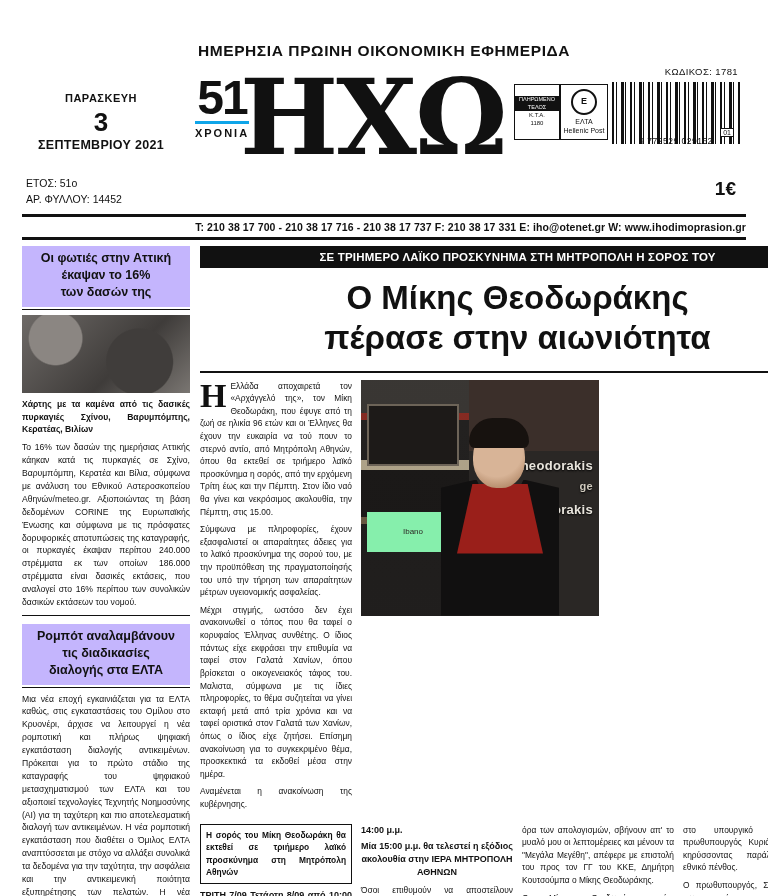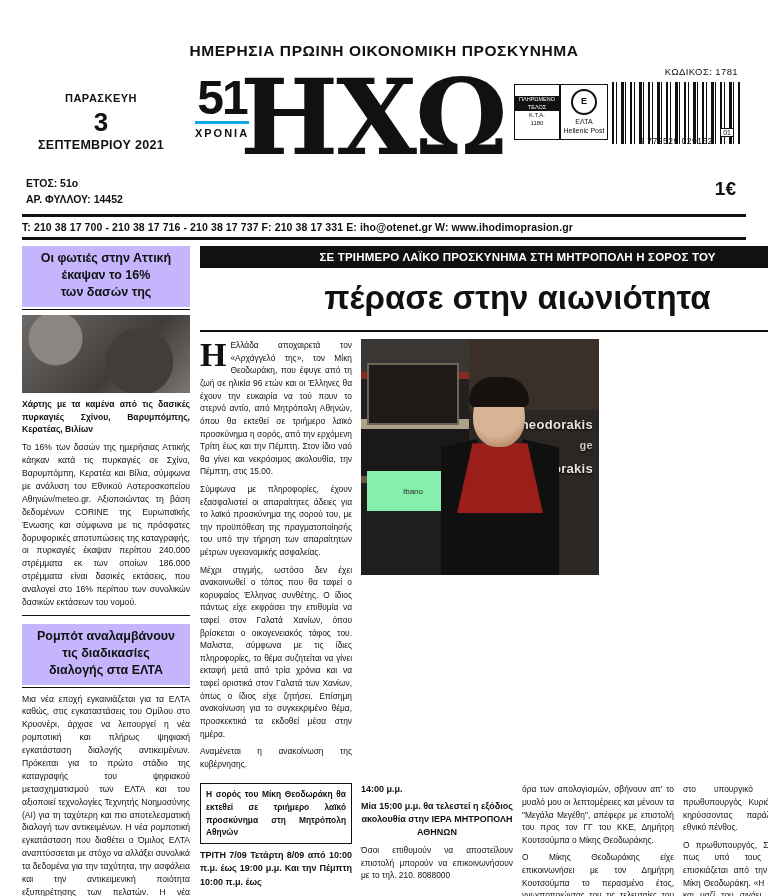--- a/index.html
+++ b/index.html
@@ -31,21 +31,21 @@
   }
   .left-date{
     position:absolute;left:4px;top:92px;width:150px;text-align:center;
     font-family:"Liberation Sans", sans-serif;color:#111;
   }
   .left-date .d1{font-size:11px;font-weight:bold;letter-spacing:.5px;}
   .left-date .d2{font-size:26px;font-weight:bold;line-height:1.15;margin-top:4px;}
   .left-date .d3{font-size:12.5px;font-weight:bold;letter-spacing:.3px;}
   .left-meta{
     position:absolute;left:4px;top:176px;
-    font-family:"Liberation Sans", sans-serif;font-size:10.5px;font-weight:bold;line-height:1.5;
+    font-family:"Liberation Sans", sans-serif;font-size:10.5px;font-weight:normal;line-height:1.5;
   }
 
   .logo-wrap{position:absolute;left:150px;top:74px;width:390px;height:120px;}
   .badge51{
     position:absolute;left:8px;top:2px;width:84px;text-align:center;
     font-family:"Liberation Sans", sans-serif;
   }
   .badge51 .num{
     font-size:48px;font-weight:bold;color:#111;line-height:.9;letter-spacing:-2px;
     border-bottom:3px solid #0ea5e9;display:inline-block;padding:0 2px 2px;
@@ -90,21 +90,21 @@
     font-family:"Liberation Sans", sans-serif;font-size:6px;text-align:center;line-height:1.35;
   }
   .ktx .k1{background:#111;color:#fff;width:100%;text-align:center;font-size:5.5px;}
 
   .price{
     position:absolute;right:10px;top:178px;
     font-family:"Liberation Sans", sans-serif;font-size:19px;font-weight:bold;
   }
   .rule-thick{border-top:3px solid #111;margin-top:2px;}
   .contact{
-    text-align:left;font-family:"Liberation Sans", sans-serif;
+    text-align:right;font-family:"Liberation Sans", sans-serif;
     font-size:10.5px;font-weight:bold;letter-spacing:.1px;padding:4px 0 4px;
   }
   .rule-thick2{border-top:3px solid #111;}
 
   
   .content{display:flex;gap:10px;margin-top:6px;}
   .col-left{width:168px;flex:none;}
   .col-main{flex:1;}
 
   .side-box{border-bottom:1px solid #111;padding-bottom:6px;margin-bottom:8px;}
@@ -198,21 +198,21 @@
   .box-note{border:1px solid #111;padding:4px 5px;font-weight:bold;font-size:8.4px;line-height:1.5;margin-bottom:5px;}
   .time-head{font-weight:bold;font-size:9px;margin-bottom:3px;}
   .center-head{font-weight:bold;text-align:center;font-size:9px;line-height:1.45;margin:0 0 5px;}
 </style>
 </head>
 <body>
 
 <div class="page">
 
   <div class="masthead">
-    <div class="top-strap">ΗΜΕΡΗΣΙΑ ΠΡΩΙΝΗ ΟΙΚΟΝΟΜΙΚΗ ΠΡΟΣΚΥΝΗΜΑ</div>
+    <div class="top-strap">ΗΜΕΡΗΣΙΑ ΠΡΩΙΝΗ ΟΙΚΟΝΟΜΙΚΗ ΕΦΗΜΕΡΙΔΑ</div>
     <div class="code-line">ΚΩΔΙΚΟΣ: 1781</div>
 
     <div class="left-date">
       <div class="d1">ΠΑΡΑΣΚΕΥΗ</div>
       <div class="d2">3</div>
       <div class="d3">ΣΕΠΤΕΜΒΡΙΟΥ 2021</div>
     </div>
 
     <div class="left-meta">
       <div>ΕΤΟΣ: 51ο</div>
@@ -277,20 +277,21 @@
         <div class="side-text">Μια νέα εποχή εγκαινιάζεται για τα ΕΛΤΑ καθώς, στις εγκαταστάσεις του Ομίλου στο Κρυονέρι, άρχισε να λειτουργεί η νέα ρομποτική και πλήρως ψηφιακή εγκατάσταση διαλογής αντικειμένων. Πρόκειται για το πρώτο στάδιο της καταγραφής του ψηφιακού μετασχηματισμού των ΕΛΤΑ και του αξιοποιεί τεχνολογίες Τεχνητής Νοημοσύνης (AI) για τη ταχύτερη και πιο αποτελεσματική διαλογή των αντικειμένων. Η νέα ρομποτική εγκατάσταση που διαθέτει ο Όμιλος ΕΛΤΑ αναπτύσσεται με στόχο να αλλάξει συνολικά τα δεδομένα για την ταχύτητα, την ασφάλεια και την αντικειμενική ποιότητα εξυπηρέτησης των πελατών. Η νέα επένδυση των ΕΛΤΑ εντάσσεται στην επενδυτική τους στρατηγική για την ανάπτυξη και ανανέωση των δικτύων τους, όπου οι νέες μηχανές διαλογής και η ψηφιοποίηση των υπηρεσιών, στον οποίο μεταξύ άλλων αποτελεί καθοριστικό σημείο στις παραδόσεις.</div>
       </div>
 
     </div>
 
     <div class="col-main">
 
       <div class="kicker">ΣΕ ΤΡΙΗΜΕΡΟ ΛΑΪΚΟ ΠΡΟΣΚΥΝΗΜΑ ΣΤΗ ΜΗΤΡΟΠΟΛΗ Η ΣΟΡΟΣ ΤΟΥ</div>
 
       <div class="headline">
+        <span class="l1">Ο Μίκης Θεοδωράκης</span>
         <span class="l2">πέρασε στην αιωνιότητα</span>
       </div>
 
       <div class="head-rule"></div>
 
       <div class="article">
         <div class="art-col">
           <p class="dropcap">Η Ελλάδα αποχαιρετά τον «Αρχάγγελό της», τον Μίκη Θεοδωράκη, που έφυγε από τη ζωή σε ηλικία 96 ετών και οι Έλληνες θα έχουν την ευκαιρία να τού πουν το στερνό αντίο, από Μητρόπολη Αθηνών, όπου θα εκτεθεί σε τριήμερο λαϊκό προσκύνημα η σορός, από την ερχόμενη Τρίτη έως και την Πέμπτη. Στον ίδιο ναό θα γίνει και νεκρόσιμος ακολουθία, την Πέμπτη, στις 15.00.</p>
           <p>Σύμφωνα με πληροφορίες, έχουν εξασφαλιστεί οι απαραίτητες άδειες για το λαϊκό προσκύνημα της σορού του, με την προϋπόθεση της πραγματοποίησής του υπό την τήρηση των απαραίτητων μέτρων υγειονομικής ασφαλείας.</p>
           <p>Μέχρι στιγμής, ωστόσο δεν έχει ανακοινωθεί ο τόπος που θα ταφεί ο κορυφαίος Έλληνας συνθέτης. Ο ίδιος πάντως είχε εκφράσει την επιθυμία να ταφεί στον Γαλατά Χανίων, όπου βρίσκεται ο οικογενειακός τάφος του. Μαλιστα, σύμφωνα με τις ίδιες πληροφορίες, το θέμα συζητείται να γίνει εκταφή μετά από τρία χρόνια και να ταφεί οριστικά στον Γαλατά των Χανίων, όπως ο ίδιος είχε ζητήσει. Επίσημη ανακοίνωση για το συγκεκριμένο θέμα, προσκεκτικά τα εκδοθεί μέσα στην ημέρα.</p>

